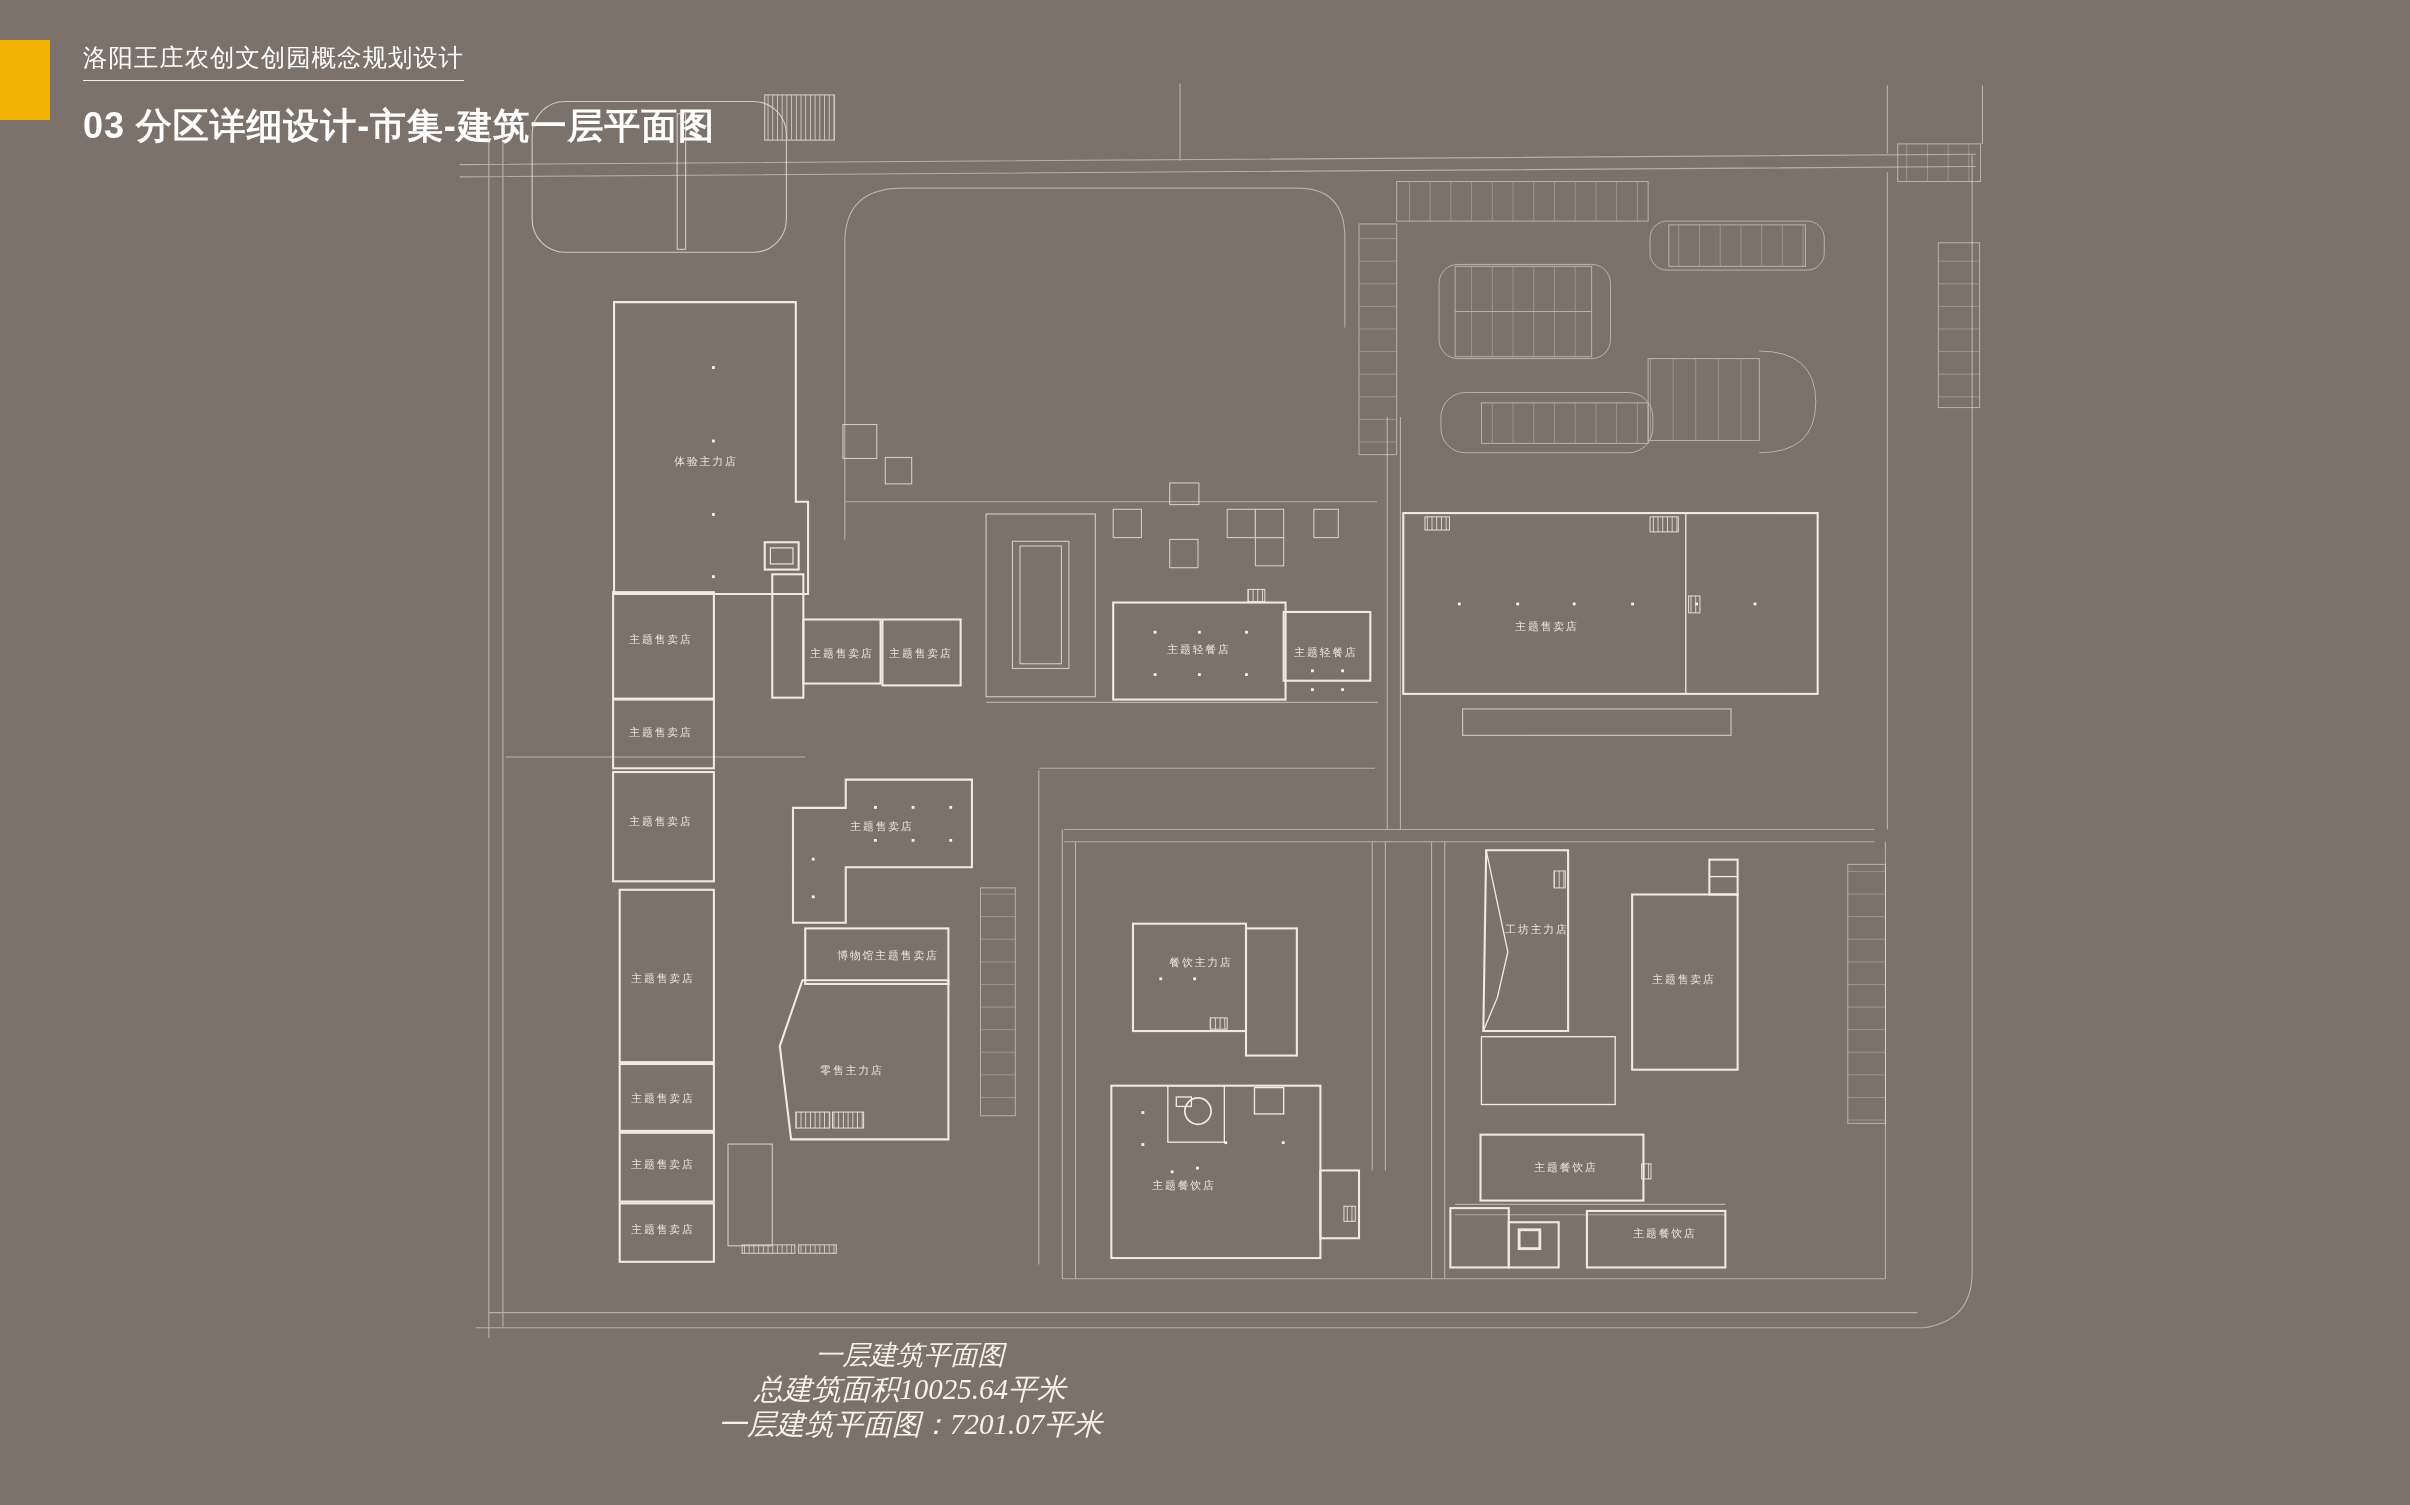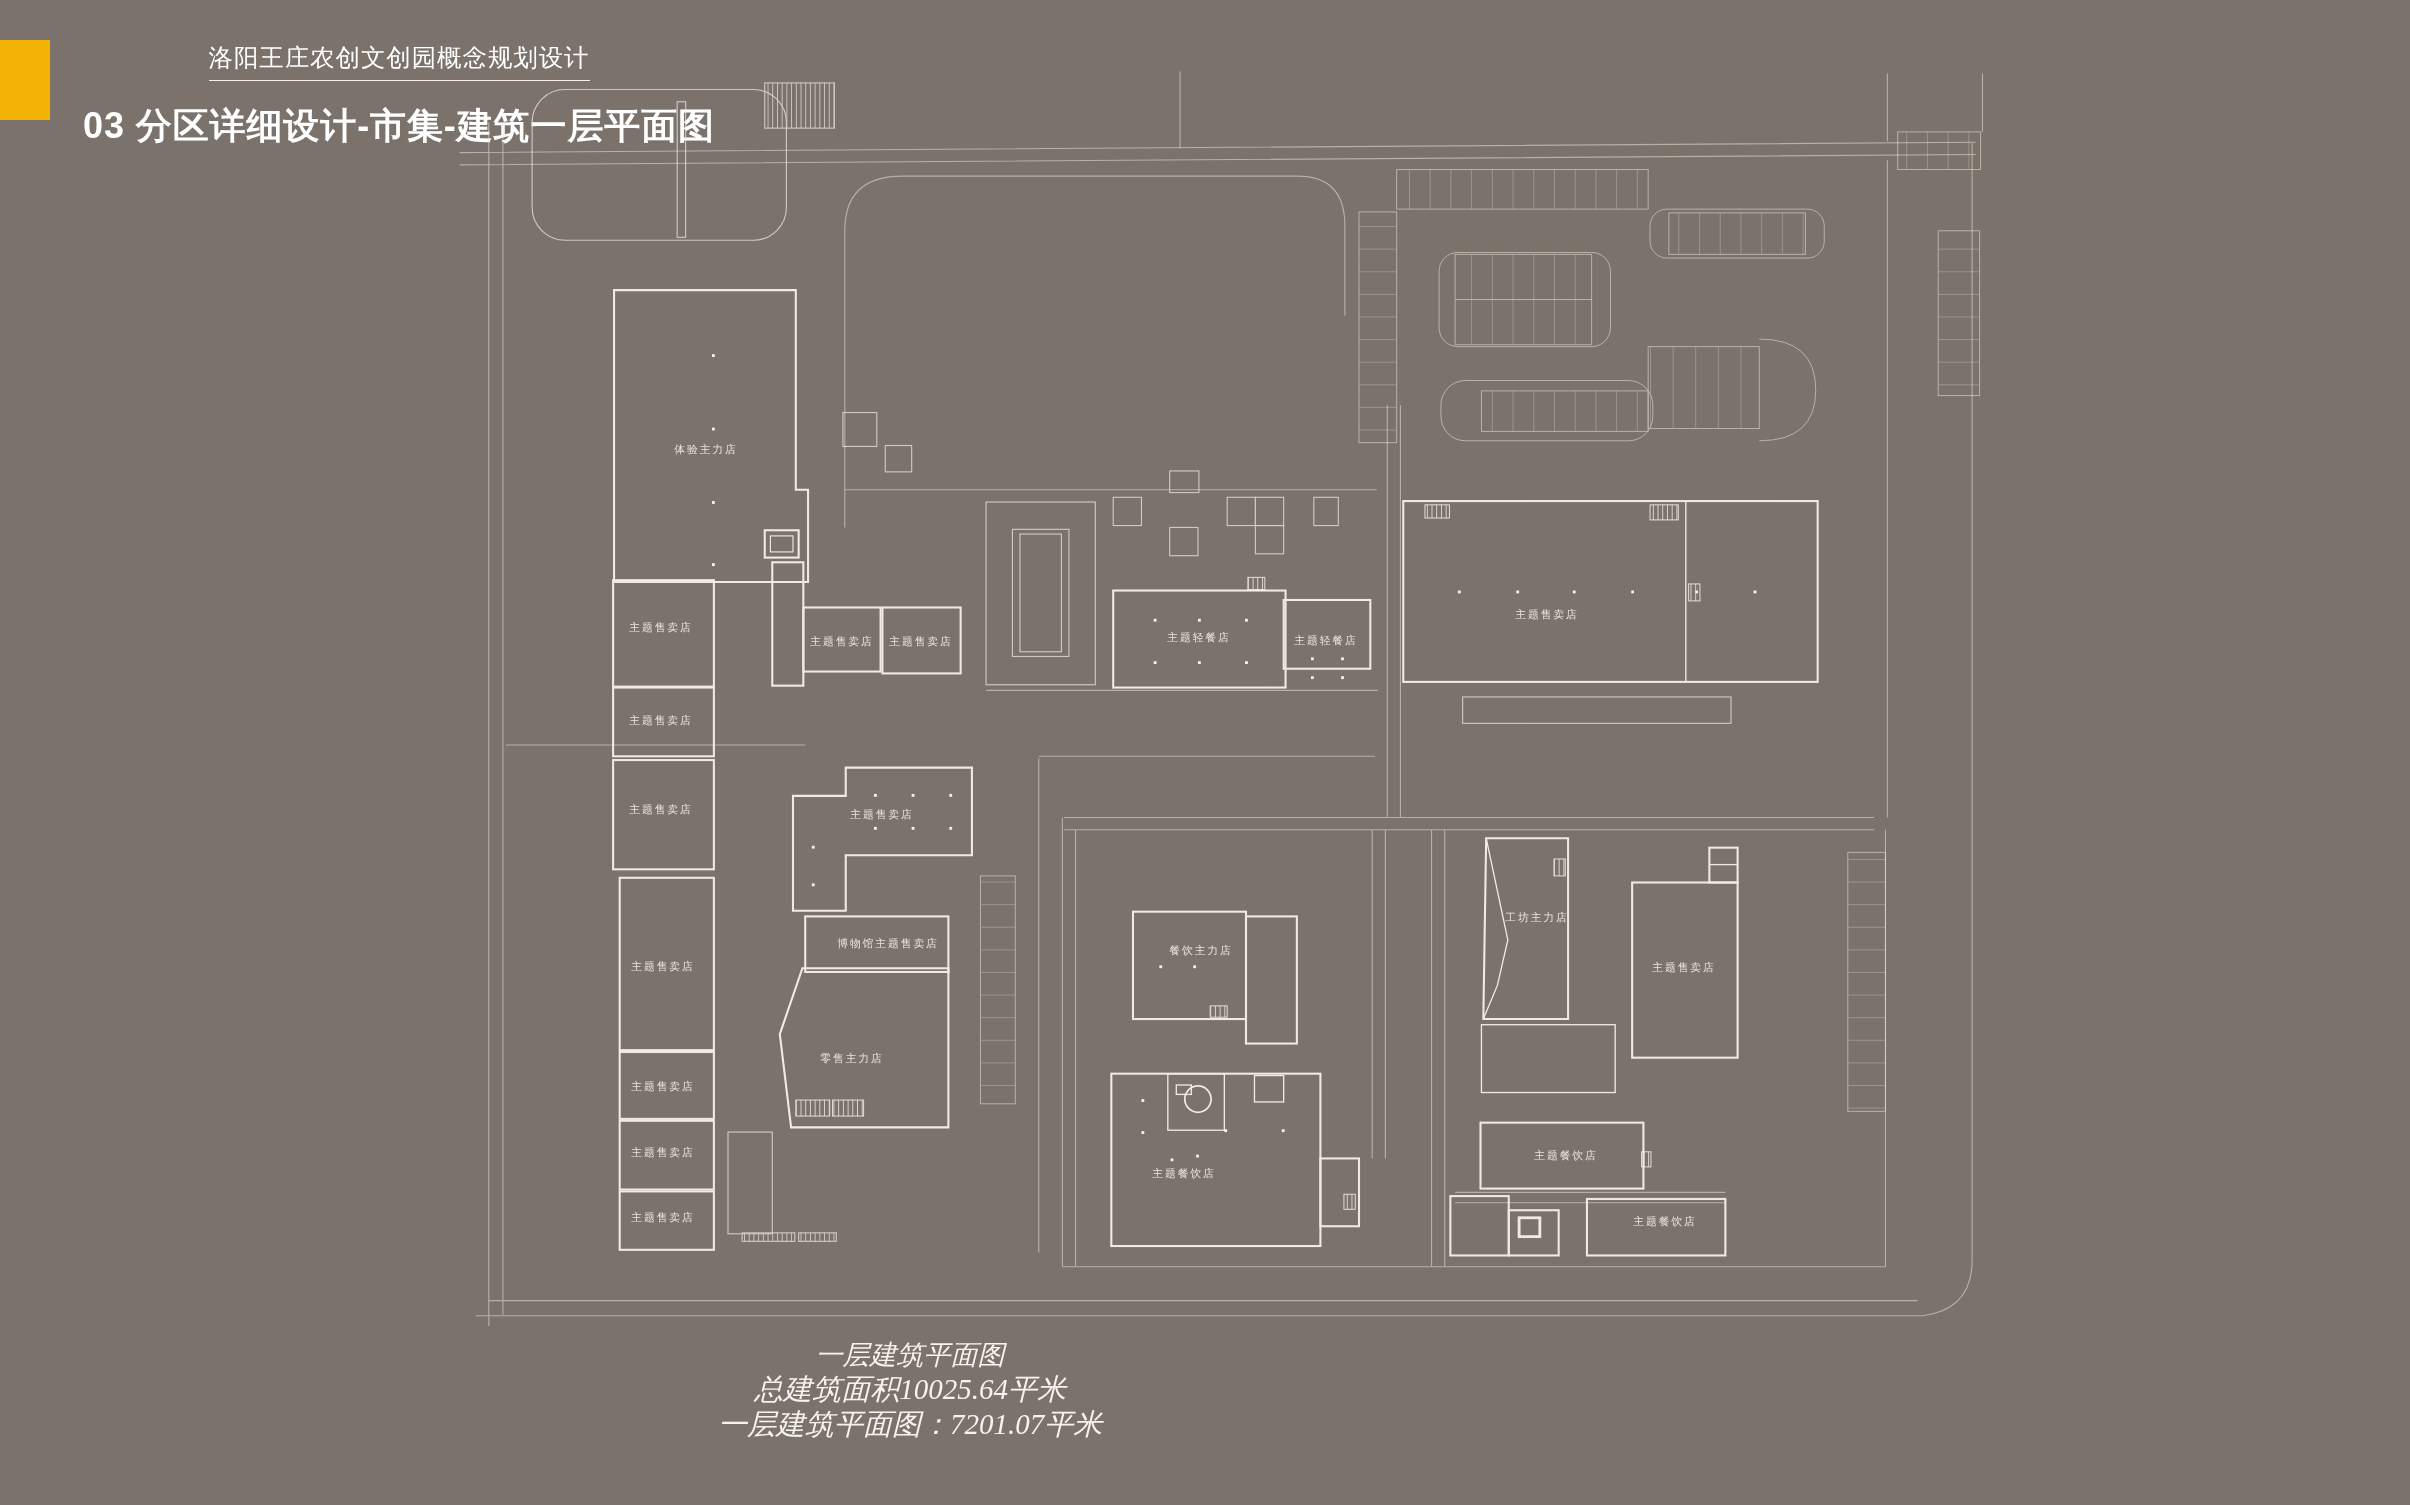--- a/index.html
+++ b/index.html
@@ -3,28 +3,28 @@
 <meta charset="utf-8">
 <style>
   html,body{margin:0;padding:0;}
   body{
     width:2411px;height:1506px;position:relative;overflow:hidden;
     background:#7b726b;
     font-family:"Liberation Sans","DejaVu Sans",sans-serif;
   }
   
   .accent-block{position:absolute;left:0;top:40px;width:50px;height:80px;background:#f3b305;}
-  .header{position:absolute;left:83px;top:41px;color:#ffffff;text-align:center;}
+  .header{position:absolute;left:83px;top:41px;color:#ffffff;}
   .project-title{
     display:inline-block;font-size:24.5px;letter-spacing:0.9px;
     border-bottom:1.9px solid #f4f1ea;padding-bottom:5.6px;font-weight:500;
   }
   .section-title{font-size:36px;font-weight:bold;letter-spacing:0.9px;margin-top:21px;}
   
-  .plan-area{position:absolute;inset:0;}
+  .plan-area{position:absolute;inset:0;margin-top:12px;}
   svg{position:absolute;left:0;top:0;}
   .plan-labels{position:absolute;inset:0;pointer-events:none;}
   .blabel{
     position:absolute;transform:translate(-50%,-50%);
     color:#f2efe7;font-size:10.8px;letter-spacing:1.9px;white-space:nowrap;opacity:.92;
   }
   
   .caption{
     position:absolute;left:910px;top:1338px;transform:translateX(-50%);
     text-align:center;color:#f6f3ec;

